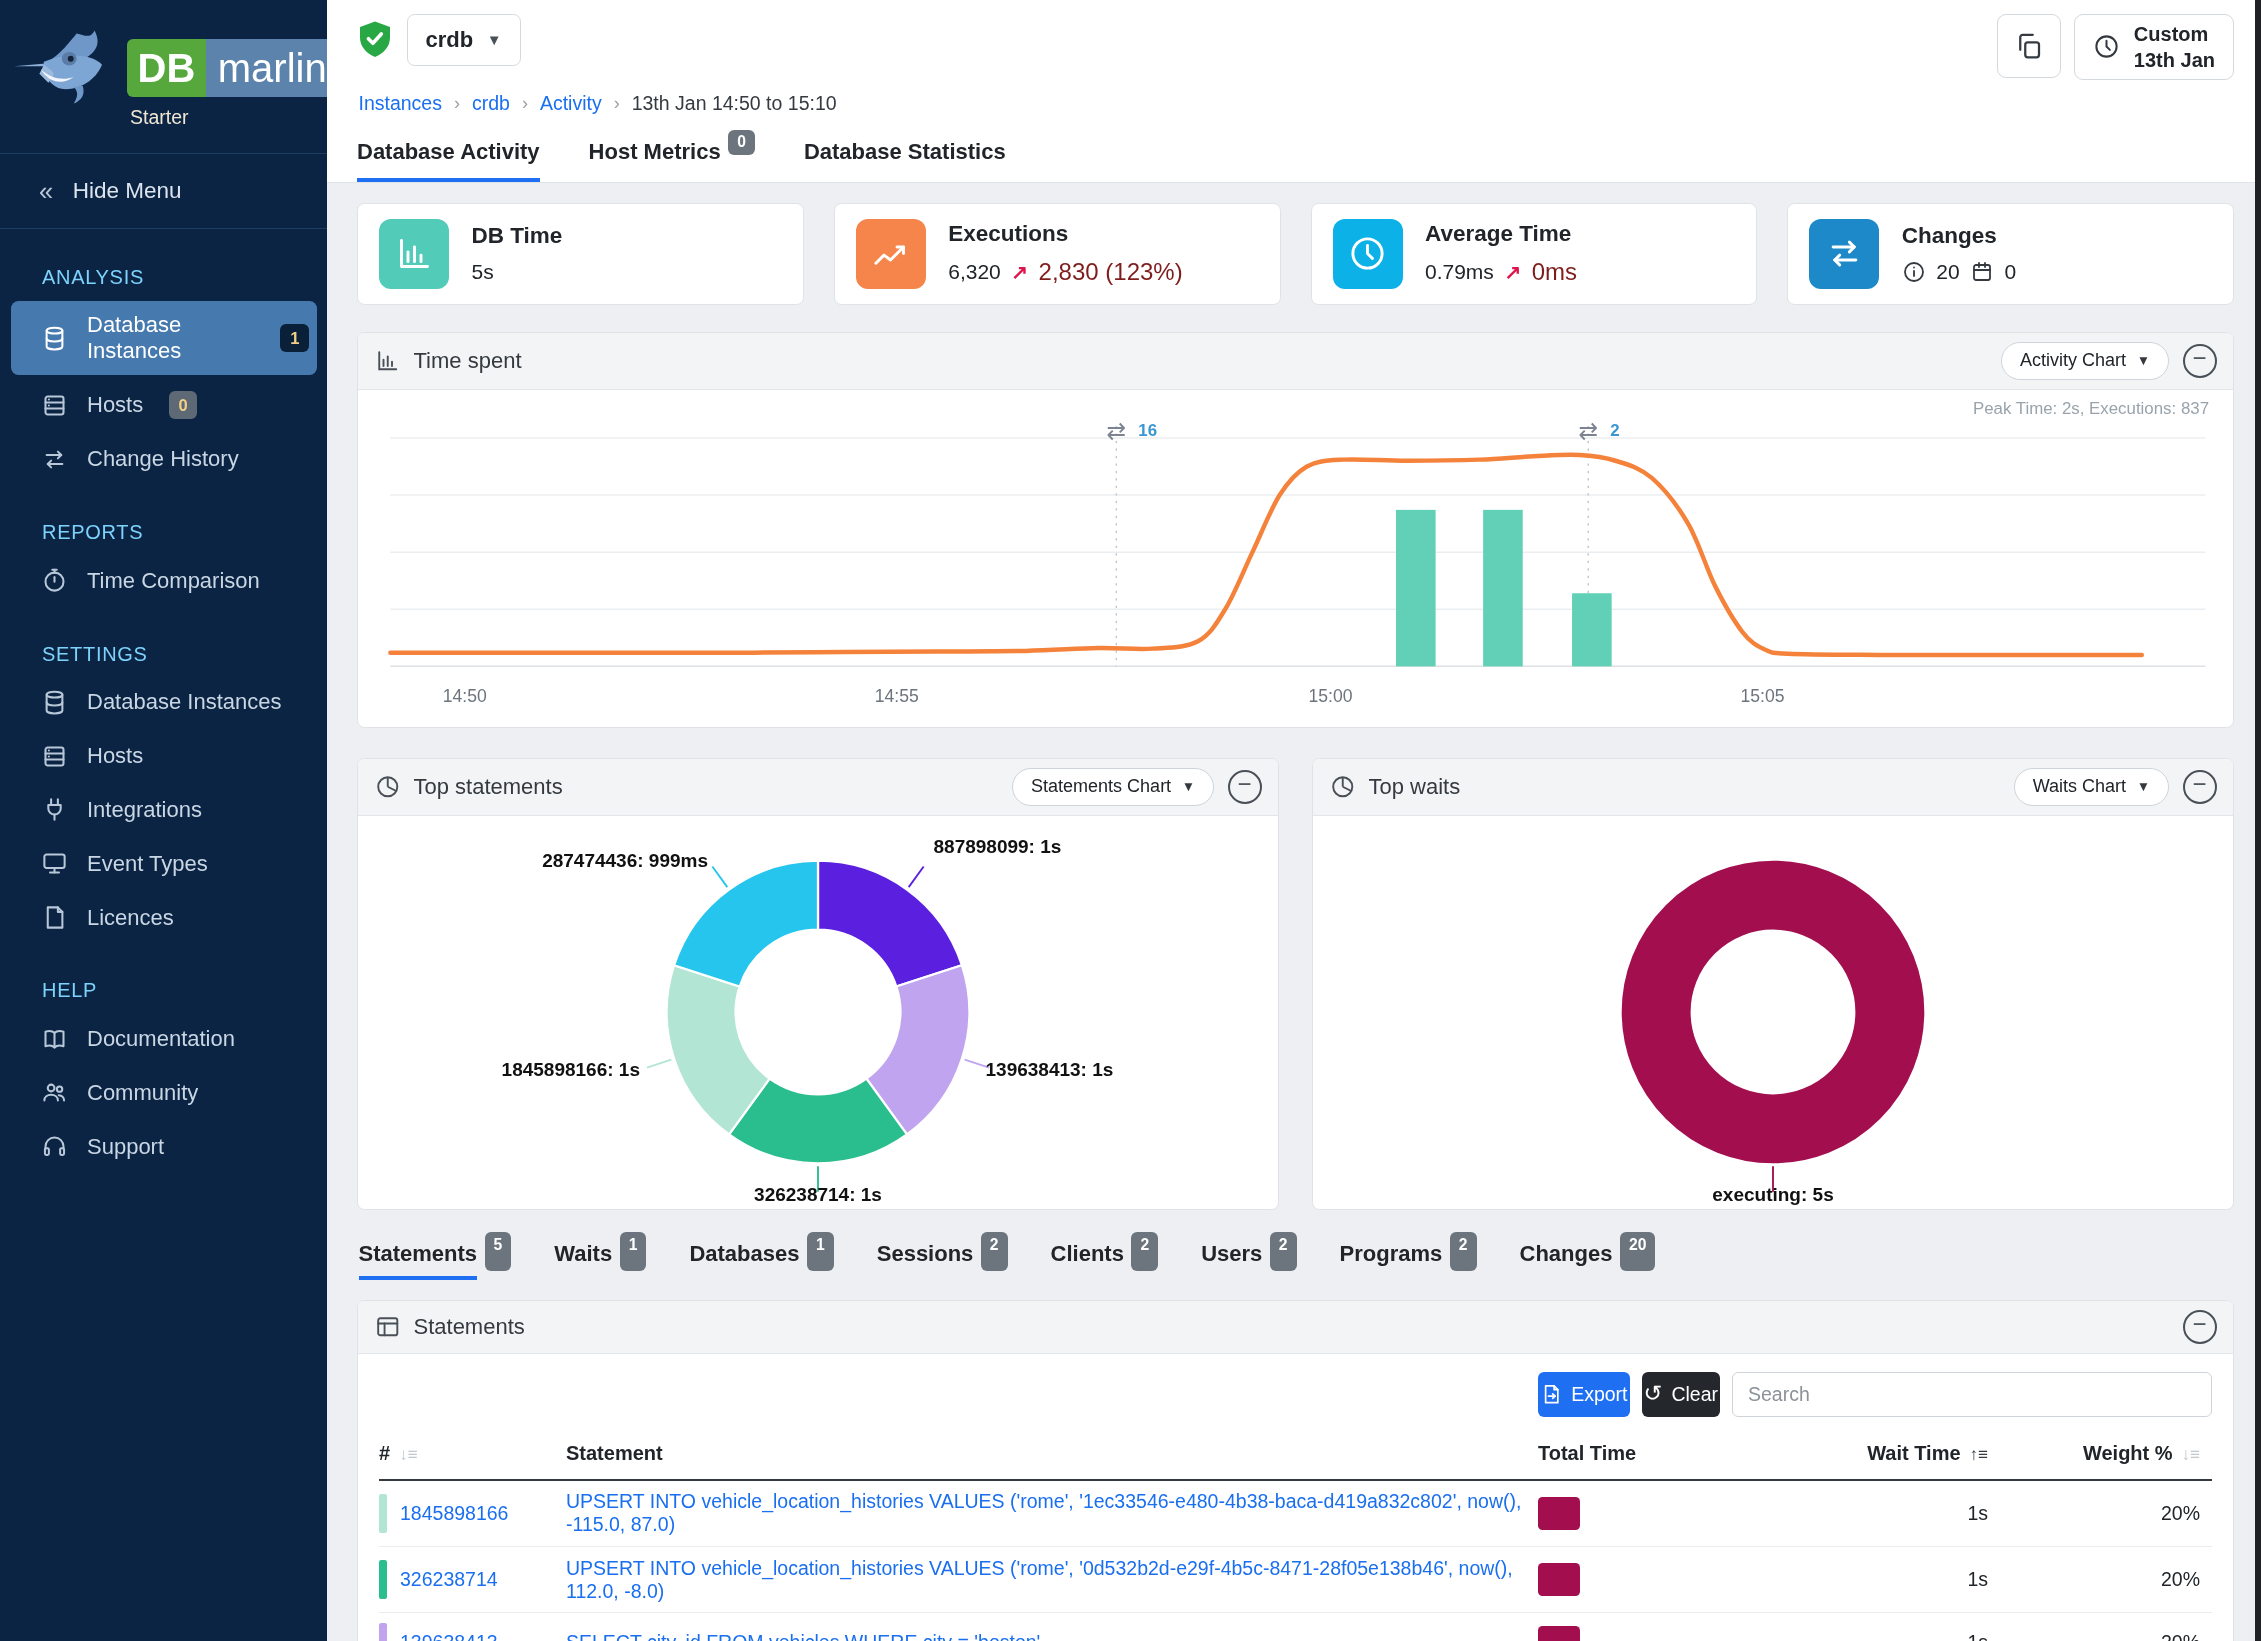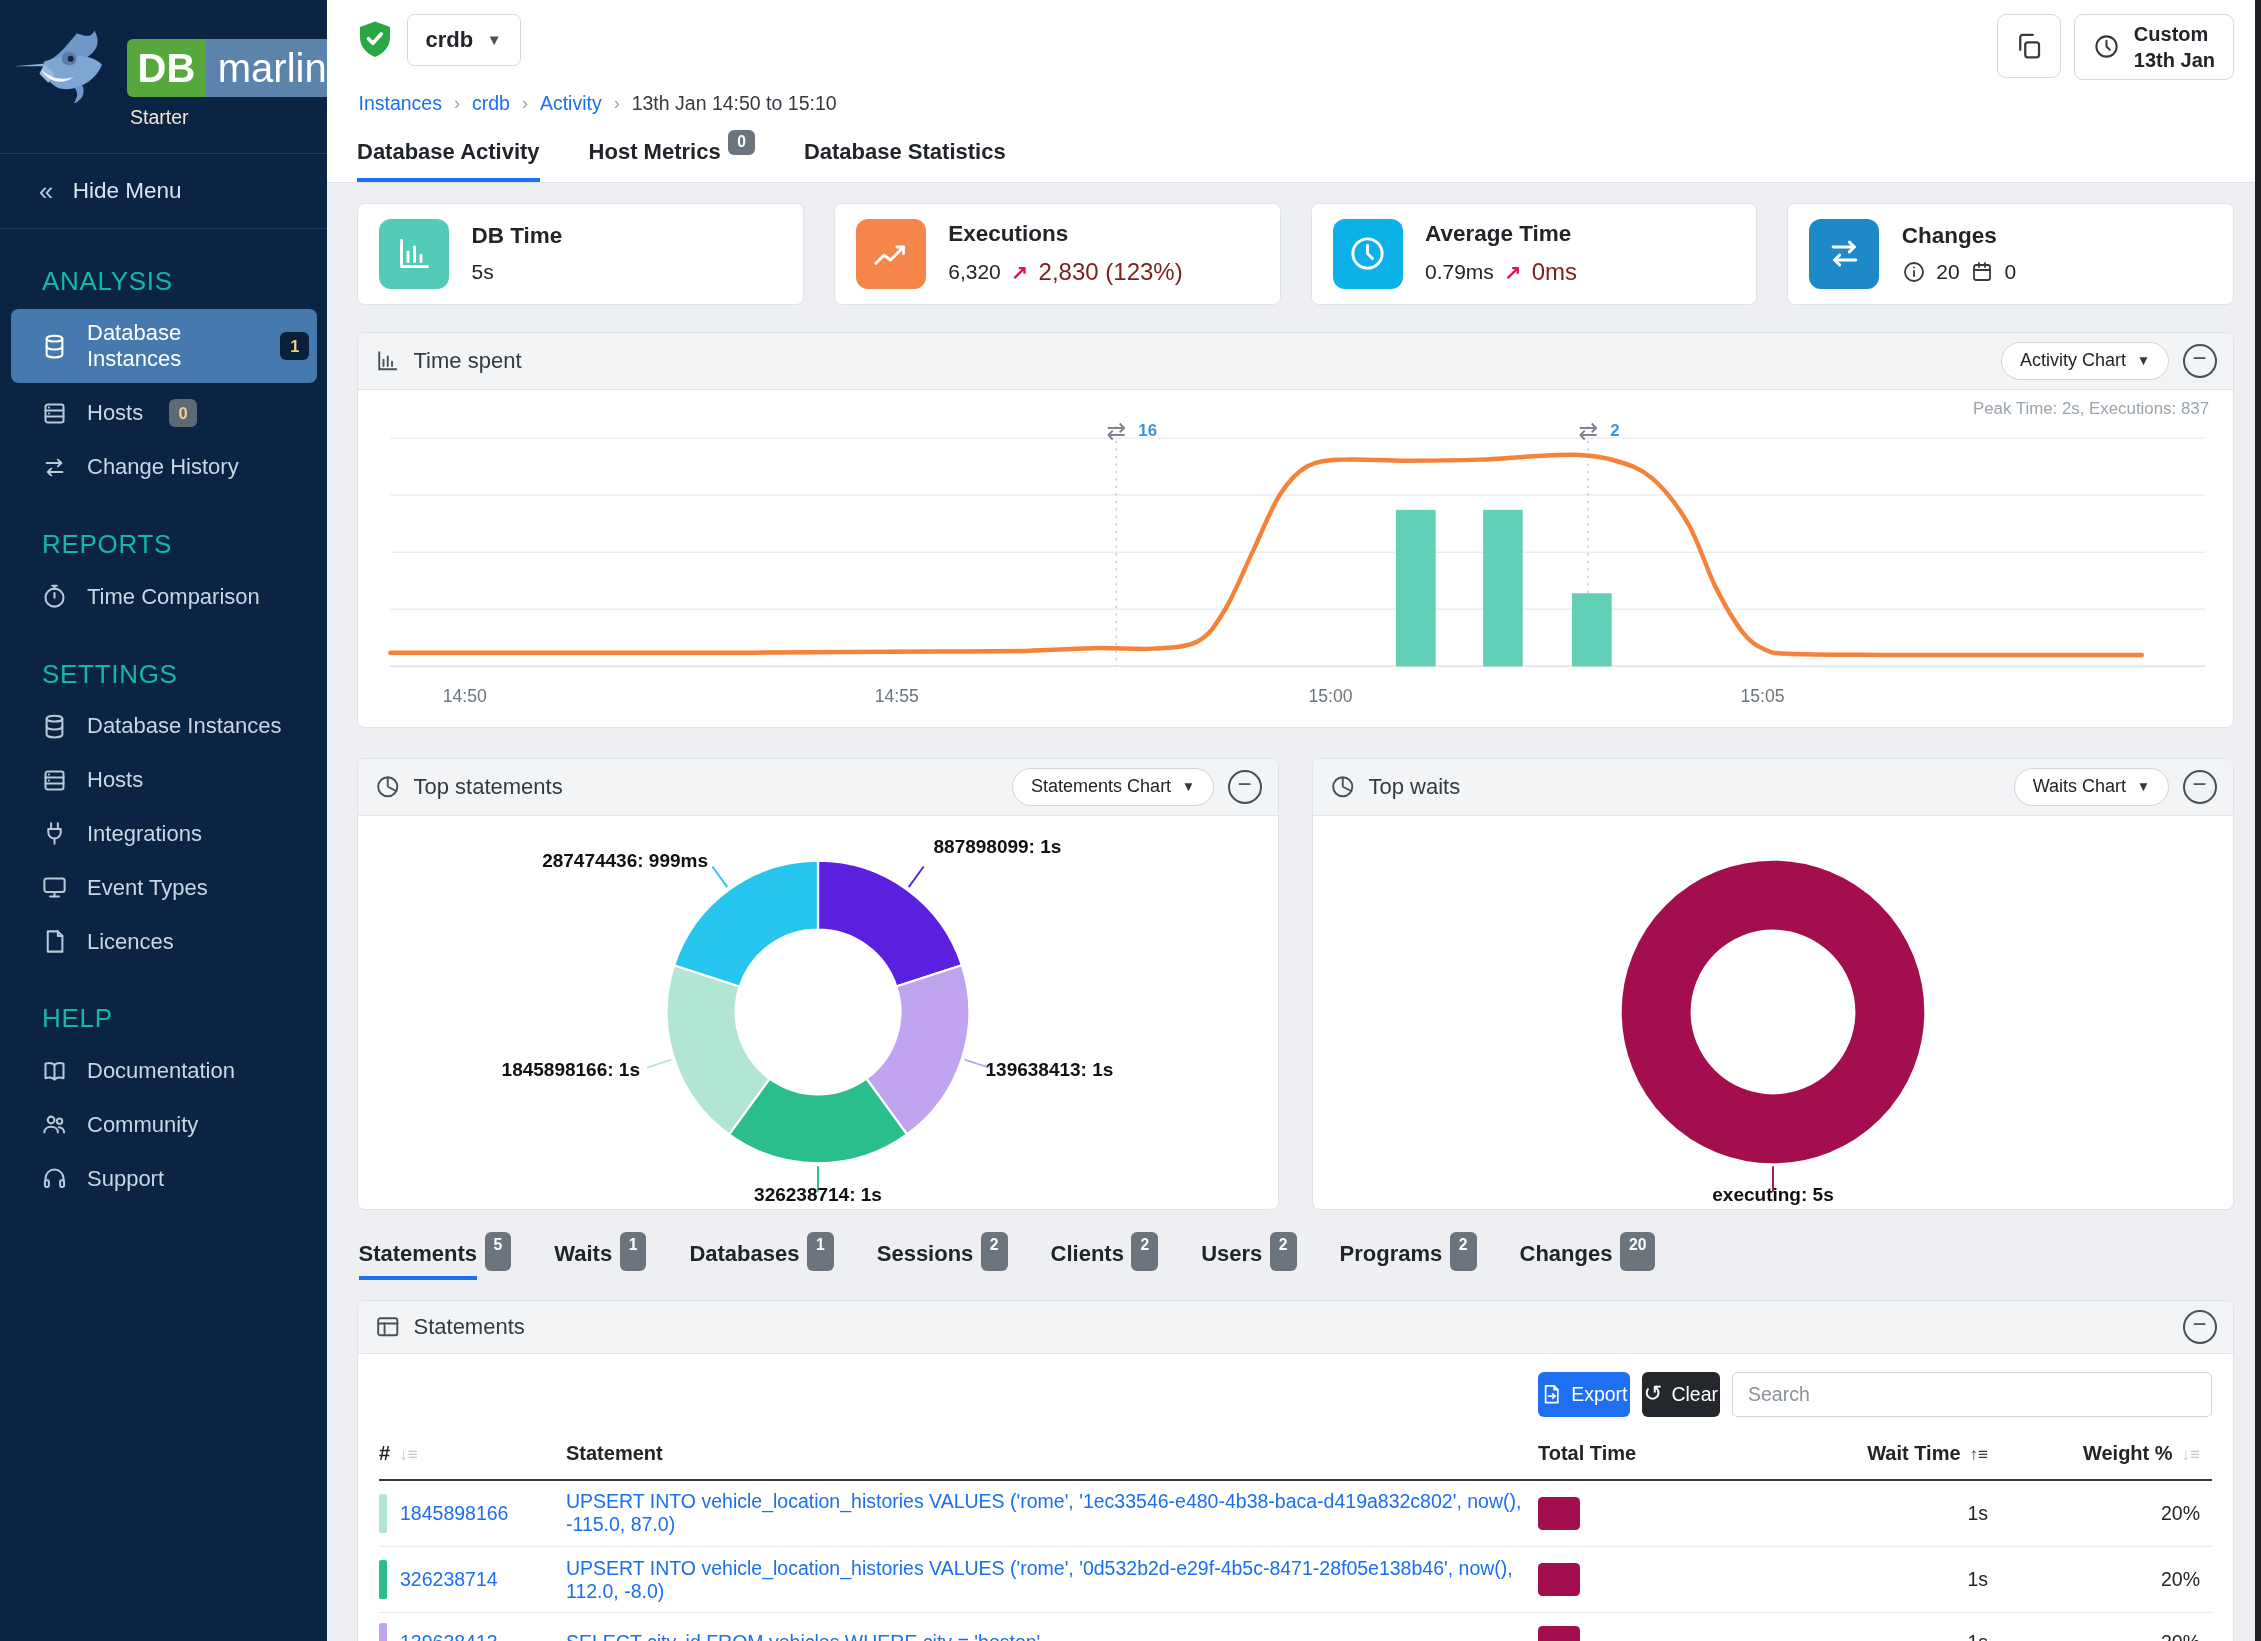--- a/index.html
+++ b/index.html
@@ -15,21 +15,21 @@
   .logo { padding:19.5px 12px 6px 10.5px; display:flex; align-items:flex-start; gap:4.5px; cursor:pointer; }
   .fish { width:112px; height:88px; flex-shrink:0; }
   .logo-right { display:flex; flex-direction:column; margin-top:19.5px; }
   .logo-badge { display:flex; font-weight:bold; font-size:40px; border-radius:6px; overflow:hidden; line-height:1; }
   .logo-db { background:#57a83c; color:#fff; padding:9px 10.5px; }
   .logo-marlin { background:#5c83ab; color:#fff; padding:9px 12px; font-weight:normal; }
   .edition { color:#efe7d4; font-size:19.5px; margin-top:9px; margin-left:3px; }
   .hide-menu { margin-top:18px; border-top:0.7px solid #1d3d63; border-bottom:0.7px solid #1d3d63;
     padding:22.5px 0 22.5px 39px; font-size:22.5px; color:#dce4ee; display:flex; gap:19.5px; align-items:center; cursor:pointer; }
   .hide-chev { font-size:25.5px; color:#b6c6d6; }
-  .sec-title { margin:37px 0 12px 42px; font-size:26px; letter-spacing:0.7px; color:#14b8a6; }
+  .sec-title { margin:37px 0 12px 42px; font-size:20px; letter-spacing:0.7px; color:#7dd3fc; }
   .side-item { display:flex; align-items:center; gap:19.5px; margin:4.5px 10.5px; padding:11.2px 7.5px 11.2px 30px;
     border-radius:7.5px; font-size:22px; color:#c9d6e3; cursor:pointer; }
   .side-item .ic { width:27px; height:27px; color:#b9c8d8; flex-shrink:0; }
   .side-item.active { background:#4679ad; color:#fff; }
   .side-item.active .ic { color:#fff; }
   .side-badge { font-size:16.5px; font-weight:bold; color:#f2cf87; padding:4.5px 9.7px; border-radius:6px; margin-left:6px; }
   .side-badge.navy { background:#0a1f38; }
   .side-badge.gray { background:#5d6974; }
   .ic svg { width:100%; height:100%; display:block; }
 

